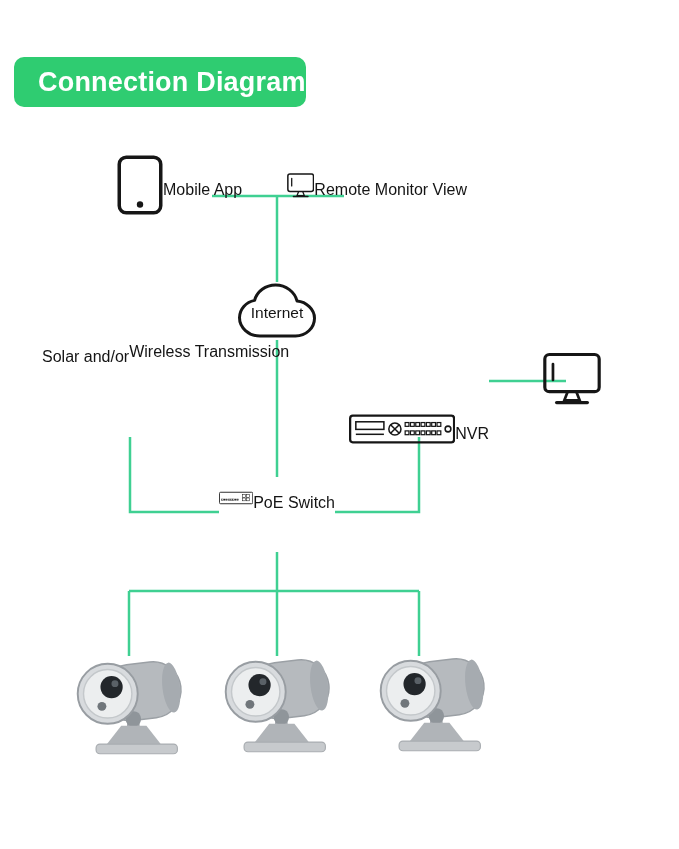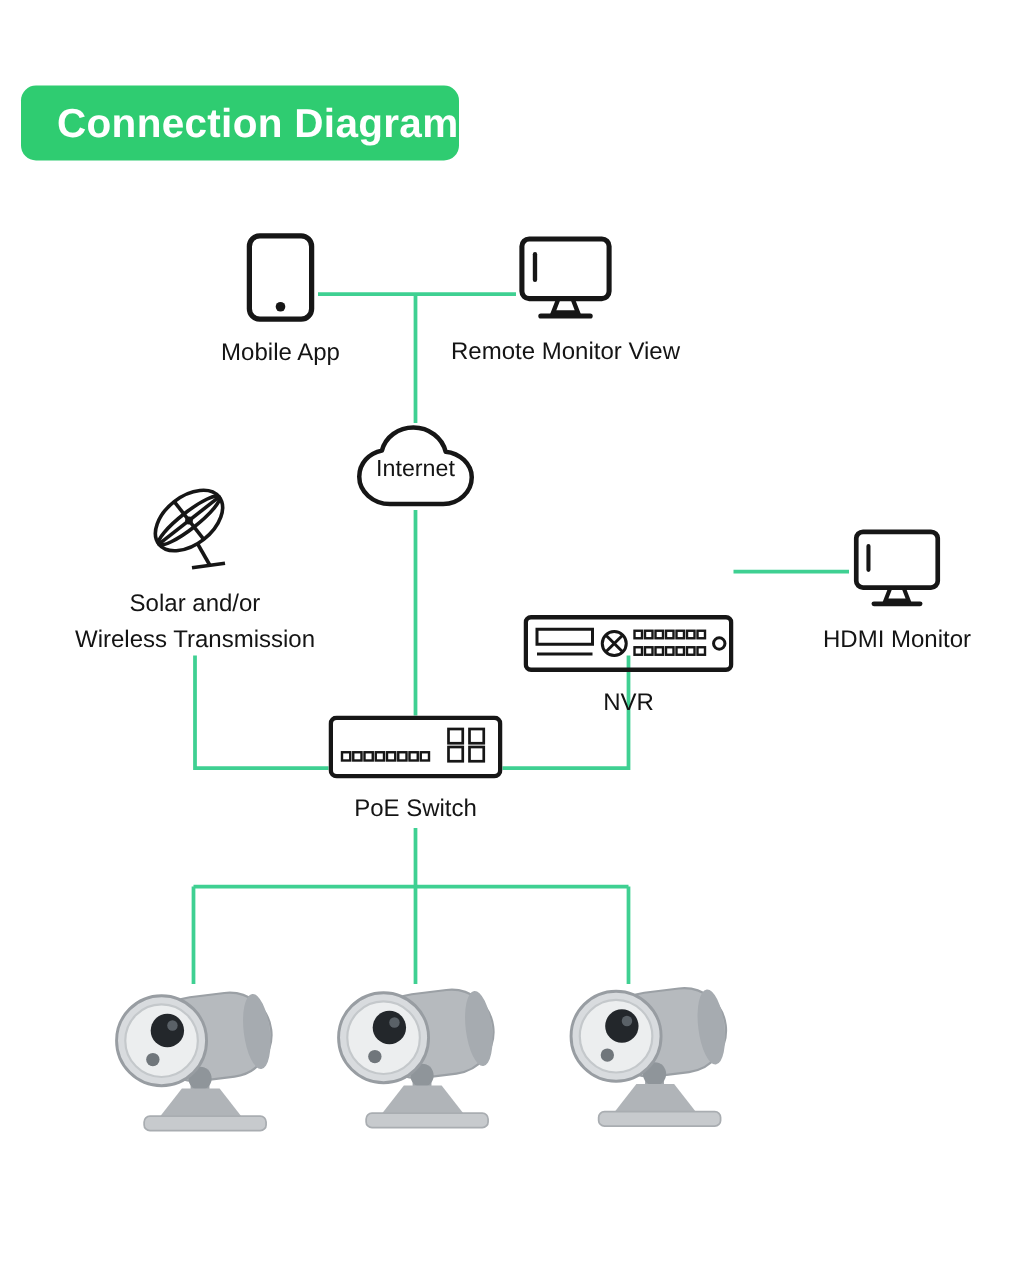--- a/index.html
+++ b/index.html
@@ -15,21 +15,21 @@
     font-family:"Liberation Sans",sans-serif;overflow:hidden;
   }
   .wires{position:absolute;left:0;top:0;width:679px;height:849px;}
   .wire{fill:none;stroke:var(--line-green);stroke-width:2.5;}
   .badge{
     position:absolute;left:14px;top:57px;width:292px;height:50px;
     background:var(--accent-green);border-radius:10px;color:#fff;
     font-size:27px;font-weight:700;display:flex;align-items:center;
     padding-left:24px;box-sizing:border-box;letter-spacing:.2px;text-align:right;
   }
-  .node{position:absolute;display:flex;flex-direction:column;align-items:center;}
+  .node{position:absolute;display:flex;flex-direction:row;align-items:center;}
   .node .icon{color:var(--icon-stroke);display:block;}
   .label{
     font-size:16px;line-height:24px;color:var(--label-text);
     white-space:nowrap;text-align:center;margin-top:9px;
   }
   .cloud-node{position:absolute;width:88px;height:61px;}
   .cloud-node .icon{position:absolute;left:0;top:0;color:var(--icon-stroke);}
   .cloud-label{
     position:absolute;left:0;top:23px;width:100%;text-align:center;
     font-size:15.5px;color:var(--label-text);
@@ -130,21 +130,20 @@
     <div class="label">NVR</div>
   </div>
 
   <div class="node" style="left:543px;top:352px;width:110px;">
     <svg class="icon" width="58" height="54" viewBox="0 0 64 58">
       <rect x="2" y="2" width="60" height="41" rx="5" fill="none" stroke="currentColor" stroke-width="3.5"></rect>
       <line x1="11" y1="12.5" x2="11" y2="30" stroke="currentColor" stroke-width="3" stroke-linecap="round"></line>
       <path d="M27 43.5 L23.5 52.5 H40.5 L37 43.5" fill="none" stroke="currentColor" stroke-width="3"></path>
       <line x1="15" y1="55" x2="49" y2="55" stroke="currentColor" stroke-width="3.5" stroke-linecap="round"></line>
     </svg>
-    <div class="label">HDMI Monitor</div>
   </div>
 
   <div class="node" style="left:219px;top:477px;width:116px;">
     <svg class="icon" width="116" height="42" viewBox="0 0 116 42">
       <rect x="1.5" y="1.5" width="113" height="39" rx="4" fill="none" stroke="currentColor" stroke-width="3"></rect>
       <g fill="none" stroke="currentColor" stroke-width="1.6">
         <rect x="9" y="24.5" width="5.5" height="5.5"></rect>
           <rect x="16.5" y="24.5" width="5.5" height="5.5"></rect>
         <rect x="24" y="24.5" width="5.5" height="5.5"></rect>
           <rect x="31.5" y="24.5" width="5.5" height="5.5"></rect>

